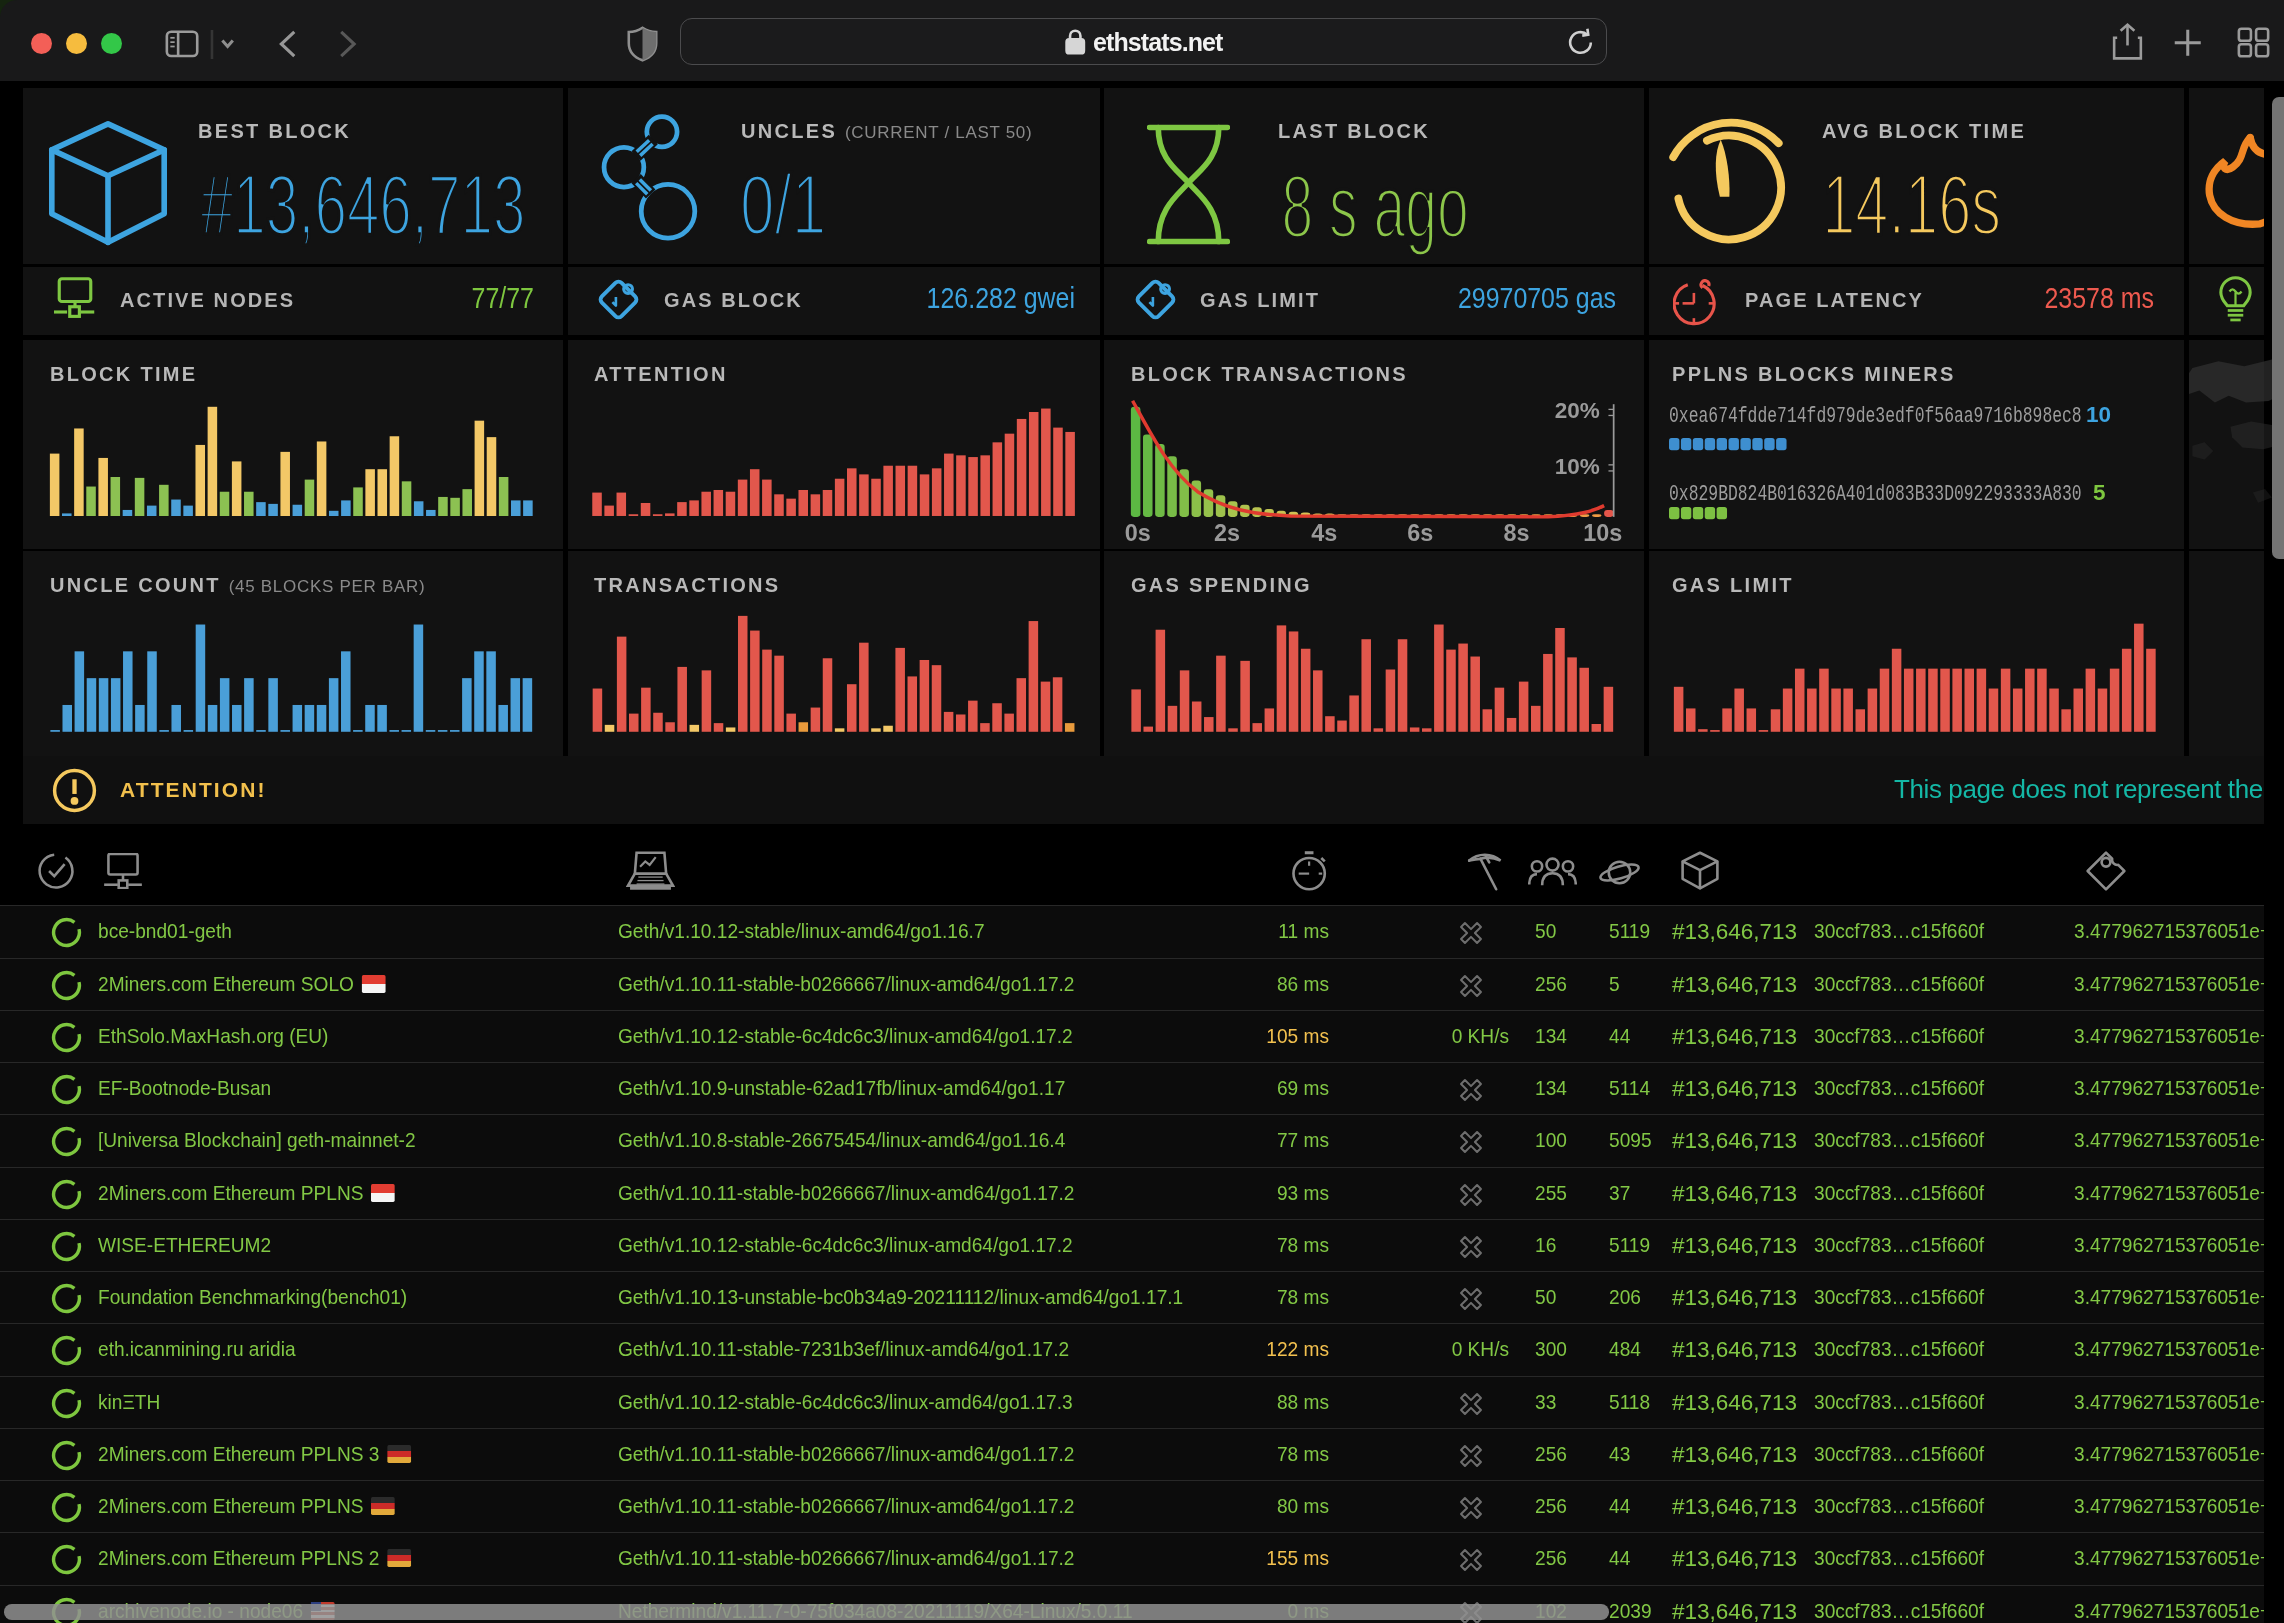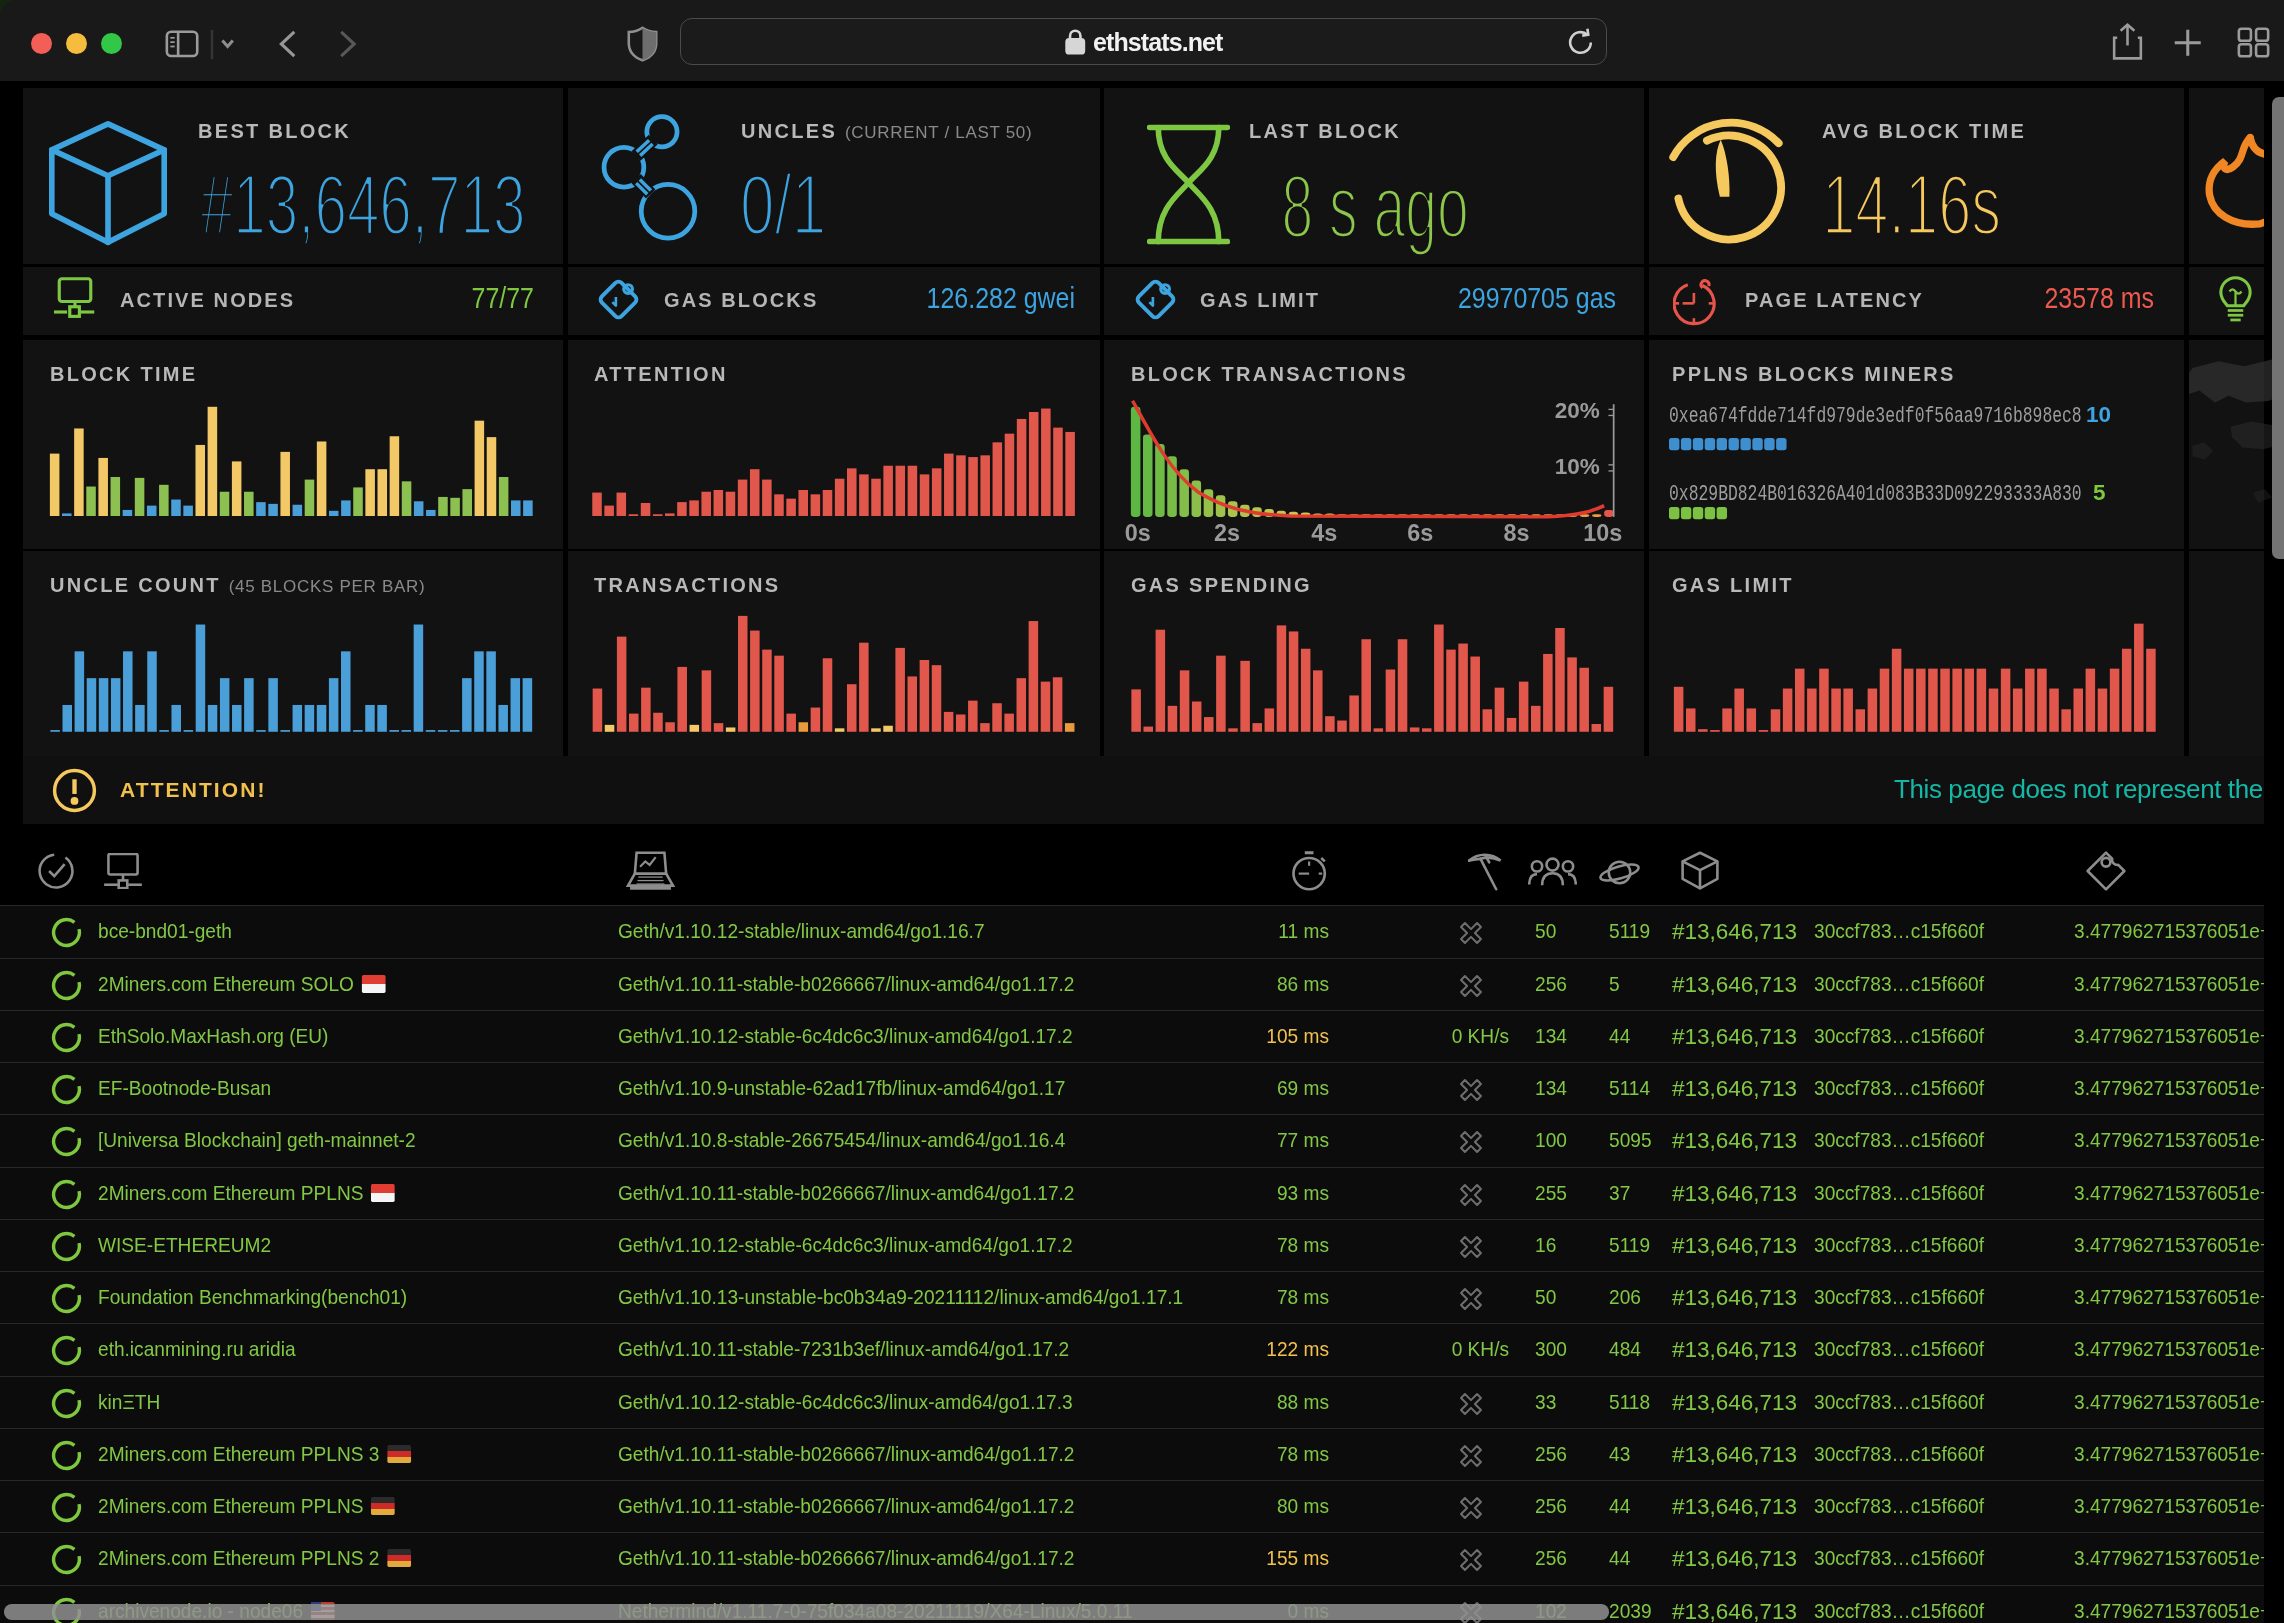--- a/index.html
+++ b/index.html
@@ -81,21 +81,21 @@
 <div class="panel" style="left:1649px;top:267px;width:535px;height:68px"></div>
 <div class="panel" style="left:1649px;top:340px;width:535px;height:209px"></div>
 <div class="panel" style="left:1649px;top:551px;width:535px;height:205px"></div>
 <div class="panel" style="left:2189px;top:88px;width:75px;height:176px"></div>
 <div class="panel" style="left:2189px;top:267px;width:75px;height:68px"></div>
 <div class="panel" style="left:2189px;top:340px;width:75px;height:209px"></div>
 <div class="panel" style="left:2189px;top:551px;width:75px;height:205px"></div>
 <div class="panel" style="left:23.4px;top:756px;width:2241px;height:68px;background:#101010"></div>
 <div class="ptitle" style="left:198px;top:120px">BEST BLOCK</div>
 <div class="ptitle" style="left:741px;top:120px">UNCLES <span class="psub">(CURRENT / LAST 50)</span></div>
-<div class="ptitle" style="left:1249px;top:120px">LAST BLOCK</div>
+<div class="ptitle" style="left:1278px;top:120px">LAST BLOCK</div>
 <div class="ptitle" style="left:1822px;top:120px">AVG BLOCK TIME</div>
 <svg class="abs" style="left:200px;top:156px" width="347" height="108" viewBox="0 0 400 125">
     <text x="0" y="90" font-family="Liberation Sans" font-size="99" textLength="376" lengthAdjust="spacingAndGlyphs" fill="#3da4e0" stroke="#121212" stroke-width="4">#13,646,713</text>
   </svg>
 <svg class="abs" style="left:740px;top:156px" width="107" height="108" viewBox="0 0 124 125">
     <text x="0" y="90" font-family="Liberation Sans" font-size="99" textLength="100" lengthAdjust="spacingAndGlyphs" fill="#3da4e0" stroke="#121212" stroke-width="4">0/1</text>
   </svg>
 <svg class="abs" style="left:1281px;top:159px" width="209" height="108" viewBox="0 0 241 125">
     <text x="0" y="90" font-family="Liberation Sans" font-size="104" textLength="217" lengthAdjust="spacingAndGlyphs" fill="#8cc64a" stroke="#121212" stroke-width="4">8 s ago</text>
   </svg>
@@ -144,21 +144,21 @@
     <line x1="30" y1="40" x2="46" y2="40"></line>
     <rect x="18" y="34" width="11" height="11"></rect>
   </svg>
 <div class="rlabel" style="left:120px;top:289px">ACTIVE NODES</div>
 <div class="rval green" style="left:170px;top:282px;width:364px">77/77</div>
 <svg class="abs" style="left:595px;top:276px" width="47" height="47" fill="none" stroke="#3da4e0" stroke-width="4.5" stroke-linejoin="round" viewBox="0 0 54 54">
     <rect x="11" y="11" width="32" height="32" rx="5" transform="rotate(45 27 27)"></rect>
     <circle cx="38" cy="15" r="5" stroke-width="3.6"></circle>
     <path d="M20 30 l4 4 l0 -10" stroke-width="3" fill="none"></path>
   </svg>
-<div class="rlabel" style="left:664px;top:289px">GAS BLOCKS</div>
+<div class="rlabel" style="left:664px;top:289px">GAS BLOCK</div>
 <div class="rval blue" style="left:711px;top:282px;width:364px">126.282 gwei</div>
 <svg class="abs" style="left:1132px;top:276px" width="47" height="47" fill="none" stroke="#3da4e0" stroke-width="4.5" stroke-linejoin="round" viewBox="0 0 54 54">
     <rect x="11" y="11" width="32" height="32" rx="5" transform="rotate(45 27 27)"></rect>
     <circle cx="38" cy="15" r="5" stroke-width="3.6"></circle>
     <path d="M20 30 l4 4 l0 -10" stroke-width="3" fill="none"></path>
   </svg>
 <div class="rlabel" style="left:1200px;top:289px">GAS LIMIT</div>
 <div class="rval blue" style="left:1252px;top:282px;width:364px">29970705 gas</div>
 <svg class="abs" style="left:1673px;top:279px" width="47" height="47" fill="none" stroke="#e8544a" stroke-width="3.6" viewBox="0 0 54 54">
 <path d="M17 6.5 A23 23 0 1 0 34 7.5"></path>

